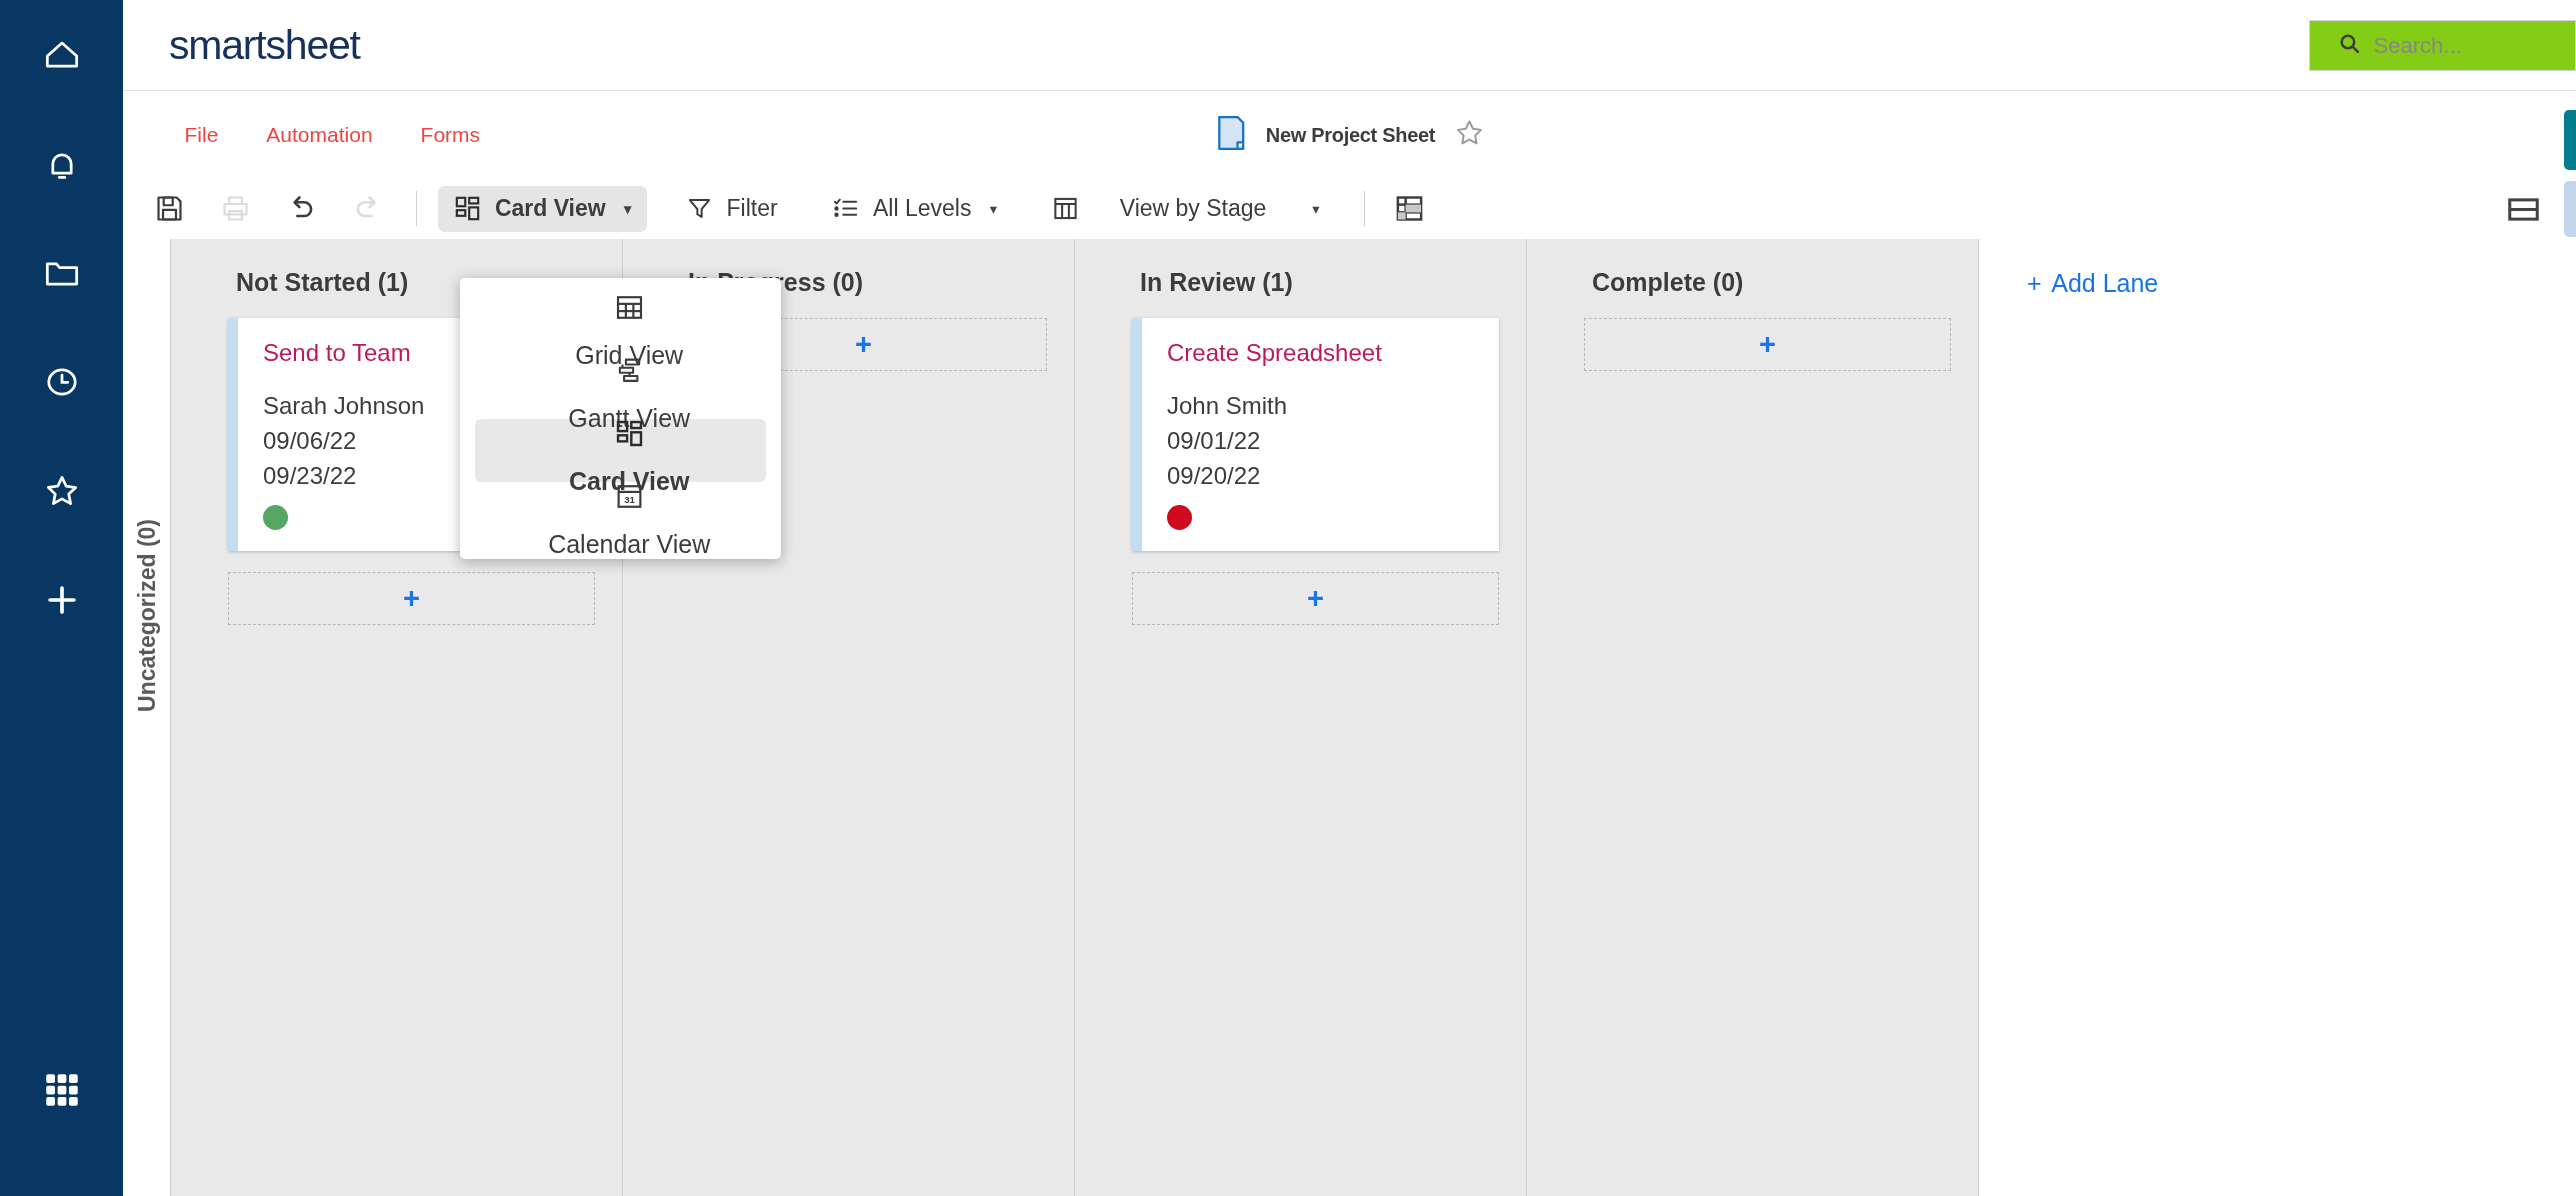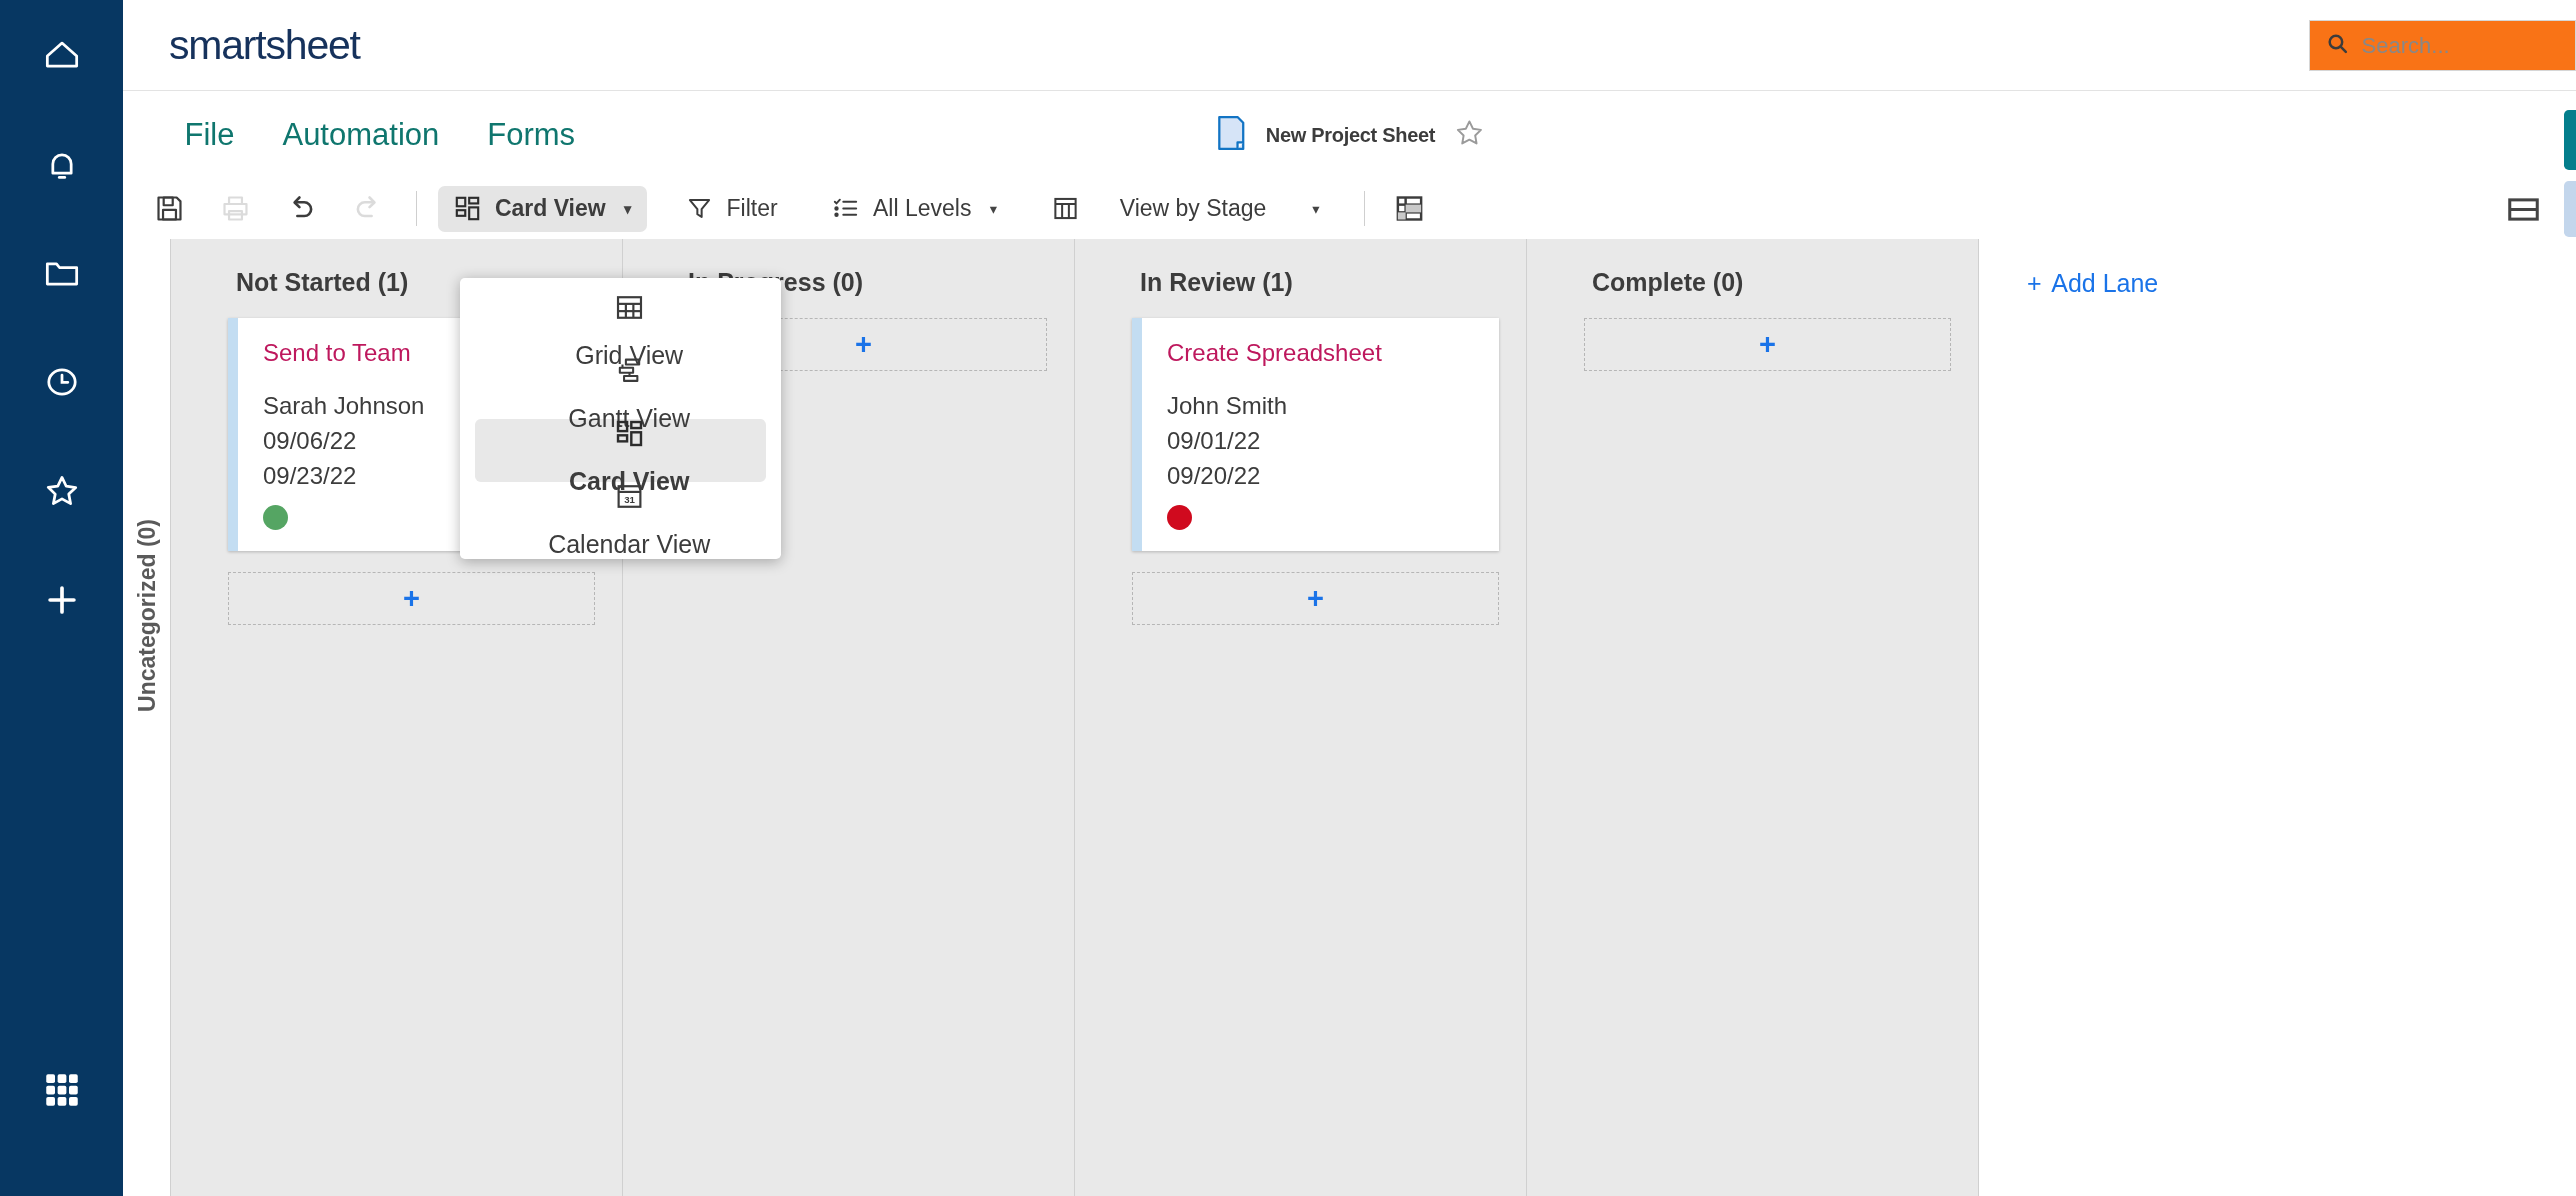--- a/index.html
+++ b/index.html
@@ -39,42 +39,42 @@
     margin-left: 46px;
     font-size: 41px;
     letter-spacing: -1.2px;
     color: #16325c;
     font-weight: 400;
   }
   #search-box {
     position: absolute; right: 0px; top: 20px;
     width: 267px; height: 51px;
     border: 1px solid #d6d6d6;
-    background: #f97316;
+    background: #84cc16;
     display: flex; align-items: center;
-    padding-left: 15px;
+    padding-left: 27px;
     gap: 11.6px;
   }
   #search-box input {
     border: none; outline: none;
     font-size: 22px; color: #444;
     font-family: "Liberation Sans", sans-serif;
     width: 193px; background: transparent;
   }
   #search-box input::placeholder { color: #888; }
 
   
   #menurow {
     position: absolute; left: 123px; top: 91px;
     width: 2453px; height: 87px;
     background: #ffffff;
     display: flex; align-items: center;
   }
   .menu-item {
-    font-size: 31px; color: #0f766e;
+    font-size: 21px; color: #ef4444;
     padding: 7.7px 13.5px; margin-left: 21px;
     cursor: pointer;
   }
   .menu-item:first-child { margin-left: 48px; }
   #sheet-title-wrap {
     position: absolute; left: 50%; top: 50%;
     transform: translate(-50%, -50%);
     display: flex; align-items: center; gap: 17.4px;
   }
   #sheet-title {

